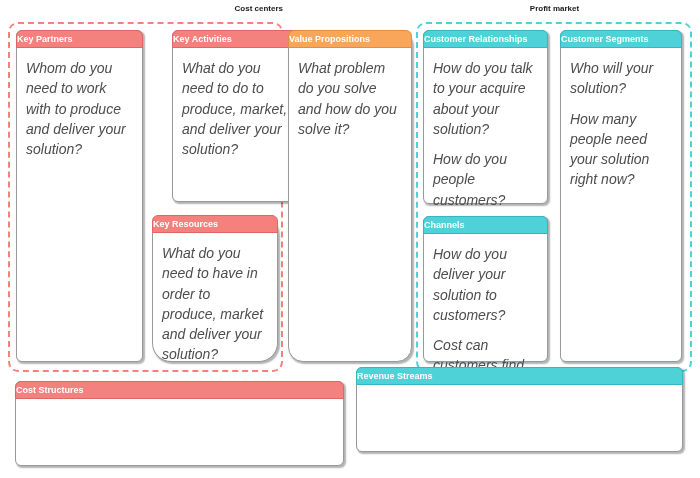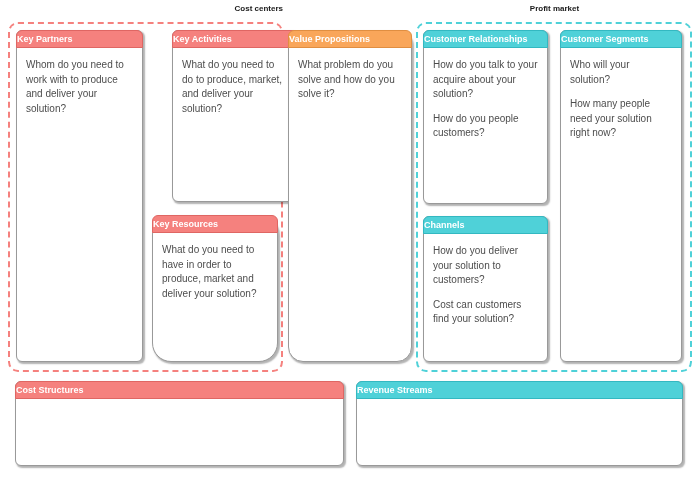--- a/index.html
+++ b/index.html
@@ -58,37 +58,38 @@
     color: #ffffff;
     border-width: 1px;
     border-style: solid;
   }
   .card-header.salmon { background: var(--salmon); border-color: var(--salmon_dark); }
   .card-header.orange { background: var(--orange); border-color: var(--orange_dark); }
   .card-header.teal   { background: var(--teal);   border-color: var(--teal_dark); }
 
   .card-body {
     padding: 10px 9px 6px 9px;
-    font-size: 10px;
+    font-size: 14px;
+    font-style: italic;
     color: var(--body_text);
     line-height: 1.45;
   }
   .card-body p { margin: 0 0 10px 0; }
   .card-body p:empty { display: none; }
 
   
   .key-partners            { left: 16px;  top: 30px;  width: 125px; height: 330px; }
   .key-activities          { left: 152px; top: 30px;  width: 124px; height: 170px; margin-left: 20px; }
   .key-resources           { left: 152px; top: 215px; width: 124px; height: 145px; border-radius: 19px; }
   .value-propositions      { left: 288px; top: 30px;  width: 122px; height: 330px; border-radius: 15px; }
   .customer-relationships  { left: 423px; top: 30px;  width: 123px; height: 172px; }
   .channels                { left: 423px; top: 216px; width: 123px; height: 144px; }
   .customer-segments       { left: 560px; top: 30px;  width: 120px; height: 330px; }
   .cost-structures         { left: 15px;  top: 381px; width: 327px; height: 83px; }
-  .revenue-streams         { left: 356px; top: 381px; width: 325px; height: 83px; }
+  .revenue-streams         { left: 356px; top: 367px; width: 325px; height: 83px; }
 </style>
 </head>
 <body>
 
 <div class="canvas">
 
   <div class="group-label cost">Cost centers</div>
   <div class="group-label profit">Profit market</div>
 
   <div class="group-rect cost"></div>

